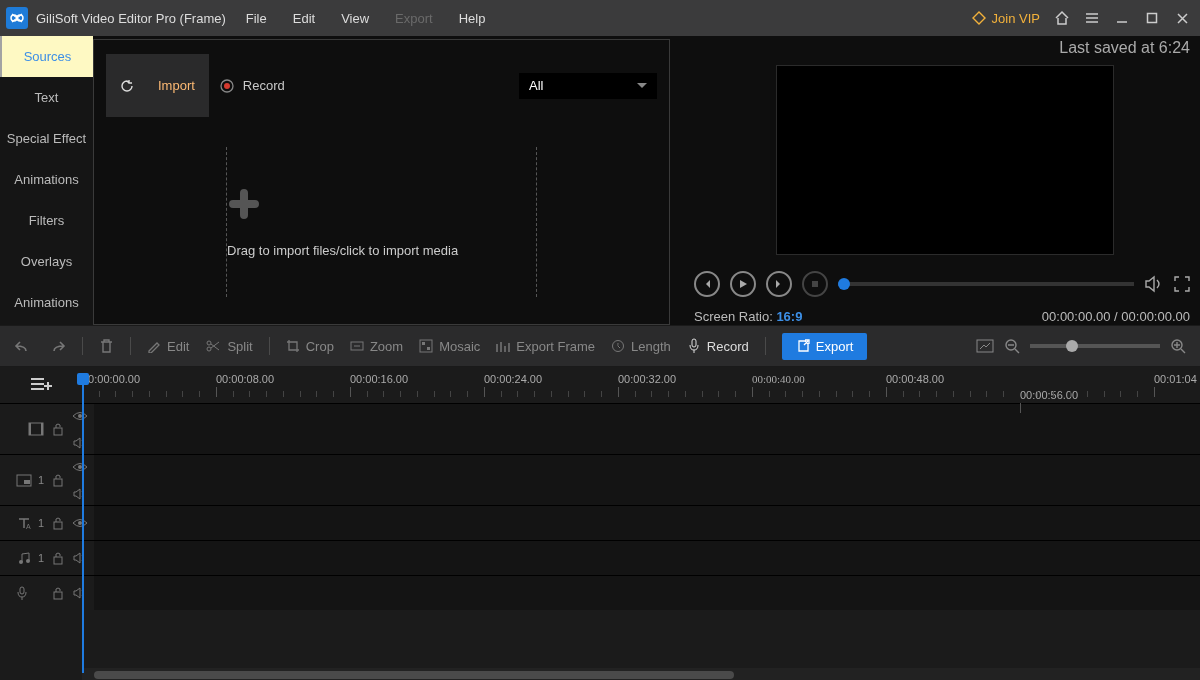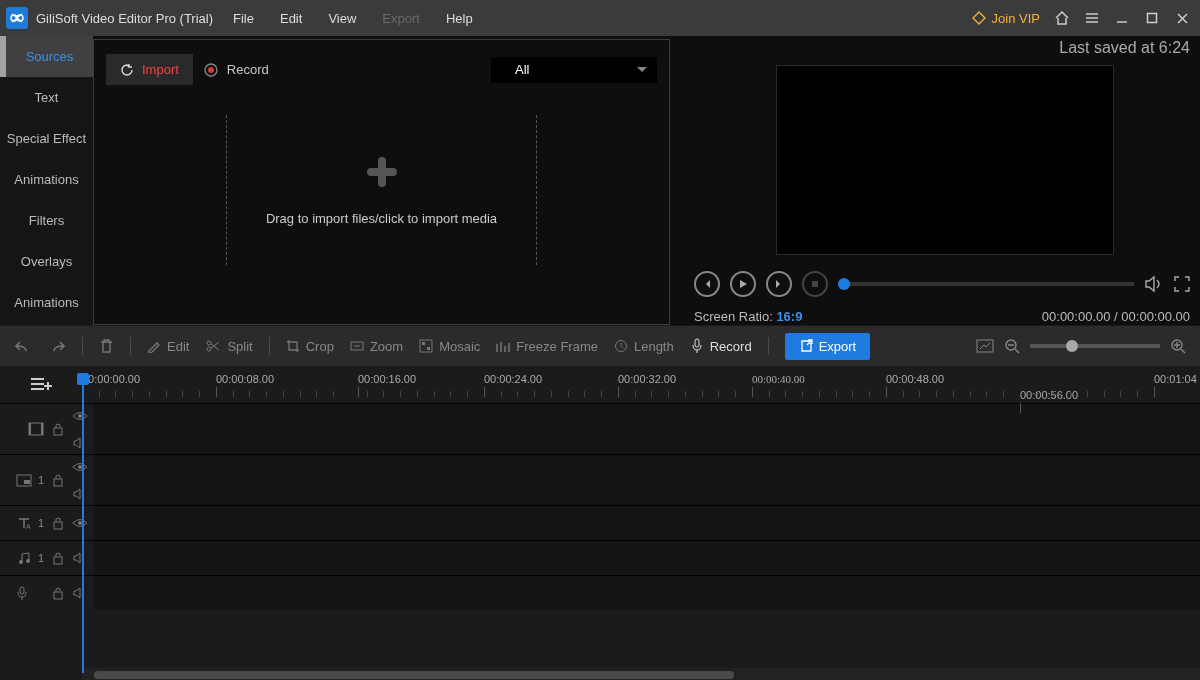--- a/index.html
+++ b/index.html
@@ -10,30 +10,30 @@
 .menu span{color:#ddd;cursor:pointer}
 .menu .disabled{color:#6a6a6a}
 .titlebar .spacer{flex:1}
 .vip{color:#f2b13b;display:flex;align-items:center;gap:6px;margin-right:14px;cursor:pointer}
 .winbtns{display:flex;gap:14px}
 .winbtns span{width:16px;height:16px;display:flex;align-items:center;justify-content:center;cursor:pointer}
 .winbtns svg{stroke:#ccc;fill:none;stroke-width:1.5}
 .upper{display:flex;height:289px;background:#0e0e0e}
 .sidepanel{width:93px;background:#151515;display:flex;flex-direction:column}
 .sidepanel .tab{height:41px;display:flex;align-items:center;justify-content:center;color:#bbb;cursor:pointer}
-.sidepanel .tab.active{color:#3d8fe6;border-left:6px solid #a3a3a3;background:#404040}
+.sidepanel .tab.active{color:#3d8fe6;border-left:2px solid #a3a3a3;background:#fef9c3}
 .media{flex:1;border:1px solid #3a3a3a;margin:3px 0 0 0;padding:0 12px;position:relative}
 .srctabs{display:flex;justify-content:center;margin-top:22px}
 .srctabs .st{padding:6px 18px;background:#2a2a2b;color:#bbb;margin:0 1px;cursor:pointer}
 .srctabs .st.active{background:#1f7be0;color:#fff}
 .mediatools{display:flex;align-items:center;margin-top:14px;gap:10px}
-.btn{background:#2a2a2b;color:#ef4444;padding:8px 14px;display:flex;align-items:center;gap:8px;cursor:pointer}
-.all-select{margin-left:auto;width:118px;height:26px;background:#000;color:#fff;display:flex;align-items:center;padding:0 24px;position:relative;cursor:pointer}
+.btn{background:#2a2a2b;color:#fdba74;padding:24px 14px;display:flex;align-items:center;gap:24px;cursor:pointer}
+.all-select{margin-left:auto;width:118px;height:26px;background:#000;color:#fff;display:flex;align-items:center;padding:0 10px;position:relative;cursor:pointer}
 .all-select::after{content:"";position:absolute;right:10px;top:10px;border:5px solid transparent;border-top-color:#888}
-.dropzone{margin:30px 120px 0 120px;height:150px;border-left:1px dashed #555;border-right:1px dashed #555;display:flex;flex-direction:column;align-items:center;justify-content:center;color:#ccc}
+.dropzone{margin:30px 120px 0 120px;height:150px;border-left:1px dashed #555;border-right:1px dashed #555;display:flex;flex-direction:column;align-items:flex-start;justify-content:center;color:#ccc}
 .dropzone .plus{color:#555;font-size:40px;margin-bottom:22px}
 .preview{width:510px;padding:0 0 0 20px;display:flex;flex-direction:column}
 .lastsaved{text-align:right;color:#aaa;font-size:16px;padding:3px 10px 4px 0}
 .video{width:336px;height:188px;background:#000;border:1px solid #2b2b2b;align-self:center;margin-top:4px}
 .pcontrols{display:flex;align-items:center;gap:10px;margin:16px 10px 0 4px}
 .circ{width:22px;height:22px;border:2px solid #888;border-radius:50%;display:flex;align-items:center;justify-content:center;cursor:pointer}
 .circ.disabled{border-color:#444;color:#444}
 .seek{flex:1;height:4px;background:#333;position:relative}
 .seek::before{content:"";position:absolute;left:0;top:-4px;width:12px;height:12px;border-radius:50%;background:#1f7be0}
 .previewbot{display:flex;margin:12px 10px 0 4px;font-size:13px}
@@ -68,21 +68,21 @@
 <body>
 
 <div class="titlebar">
   <div class="logo">
     <svg width="14" height="14" viewBox="0 0 14 14">
         <circle cx="4" cy="7" r="3" fill="none" stroke="#fff" stroke-width="1.4"></circle>
         <circle cx="10" cy="7" r="3" fill="none" stroke="#fff" stroke-width="1.4"></circle>
         <path d="M2 3 L12 11 M12 3 L2 11" stroke="#fff" stroke-width="1.2"></path>
       </svg>
   </div>
-  <span class="title">GiliSoft Video Editor Pro (Trial)</span>
+  <span class="title">GiliSoft Video Editor Pro (Frame)</span>
   <div class="menu">
     <span>File</span>
     <span>Edit</span>
     <span>View</span>
     <span class="disabled">Export</span>
     <span>Help</span>
   </div>
   <div class="spacer"></div>
   <div class="vip">
     <svg width="14" height="14" viewBox="0 0 14 14">
@@ -253,21 +253,21 @@
         <rect x="1" y="1" width="12" height="12" fill="none" stroke="#777"></rect>
         <rect x="3" y="3" width="3" height="3" fill="#777"></rect>
         <rect x="8" y="8" width="3" height="3" fill="#777"></rect>
       </svg>
       <span>Mosaic</span>
     </span>
   <span class="tbitem">
       <svg width="14" height="14" viewBox="0 0 14 14">
         <path d="M1 13 V5 M5 13 V3 M9 13 V7 M13 13 V4" stroke="#777" stroke-width="1.5"></path>
       </svg>
-      <span>Freeze Frame</span>
+      <span>Export Frame</span>
     </span>
   <span class="tbitem">
       <svg width="14" height="14" viewBox="0 0 14 14">
         <circle cx="7" cy="7" r="5.5" fill="none" stroke="#777"></circle>
         <path d="M7 4 V7 L9 9" stroke="#777"></path>
       </svg>
       <span>Length</span>
     </span>
   <span class="tbitem enabled">
       <svg width="14" height="16" viewBox="0 0 14 16">
@@ -323,21 +323,21 @@
       <div style="position: absolute; top: 18px; width: 1px; height: 6px; background: rgb(68, 68, 68); left: 100.2px;"></div>
       <div style="position: absolute; top: 18px; width: 1px; height: 6px; background: rgb(68, 68, 68); left: 116.9px;"></div>
       <div class="tick" style="left: 134px;">00:00:08.00<div class="bar"></div></div>
       <div style="position: absolute; top: 18px; width: 1px; height: 6px; background: rgb(68, 68, 68); left: 150.7px;"></div>
       <div style="position: absolute; top: 18px; width: 1px; height: 6px; background: rgb(68, 68, 68); left: 167.4px;"></div>
       <div style="position: absolute; top: 18px; width: 1px; height: 6px; background: rgb(68, 68, 68); left: 184.1px;"></div>
       <div style="position: absolute; top: 18px; width: 1px; height: 6px; background: rgb(68, 68, 68); left: 200.8px;"></div>
       <div style="position: absolute; top: 18px; width: 1px; height: 6px; background: rgb(68, 68, 68); left: 217.5px;"></div>
       <div style="position: absolute; top: 18px; width: 1px; height: 6px; background: rgb(68, 68, 68); left: 234.2px;"></div>
       <div style="position: absolute; top: 18px; width: 1px; height: 6px; background: rgb(68, 68, 68); left: 250.9px;"></div>
-      <div class="tick" style="left: 276px;">00:00:16.00<div class="bar"></div></div>
+      <div class="tick" style="left: 268px;">00:00:16.00<div class="bar"></div></div>
       <div style="position: absolute; top: 18px; width: 1px; height: 6px; background: rgb(68, 68, 68); left: 284.7px;"></div>
       <div style="position: absolute; top: 18px; width: 1px; height: 6px; background: rgb(68, 68, 68); left: 301.4px;"></div>
       <div style="position: absolute; top: 18px; width: 1px; height: 6px; background: rgb(68, 68, 68); left: 318.1px;"></div>
       <div style="position: absolute; top: 18px; width: 1px; height: 6px; background: rgb(68, 68, 68); left: 334.8px;"></div>
       <div style="position: absolute; top: 18px; width: 1px; height: 6px; background: rgb(68, 68, 68); left: 351.5px;"></div>
       <div style="position: absolute; top: 18px; width: 1px; height: 6px; background: rgb(68, 68, 68); left: 368.2px;"></div>
       <div style="position: absolute; top: 18px; width: 1px; height: 6px; background: rgb(68, 68, 68); left: 384.9px;"></div>
       <div class="tick" style="left: 402px;">00:00:24.00<div class="bar"></div></div>
       <div style="position: absolute; top: 18px; width: 1px; height: 6px; background: rgb(68, 68, 68); left: 418.7px;"></div>
       <div style="position: absolute; top: 18px; width: 1px; height: 6px; background: rgb(68, 68, 68); left: 435.4px;"></div>

